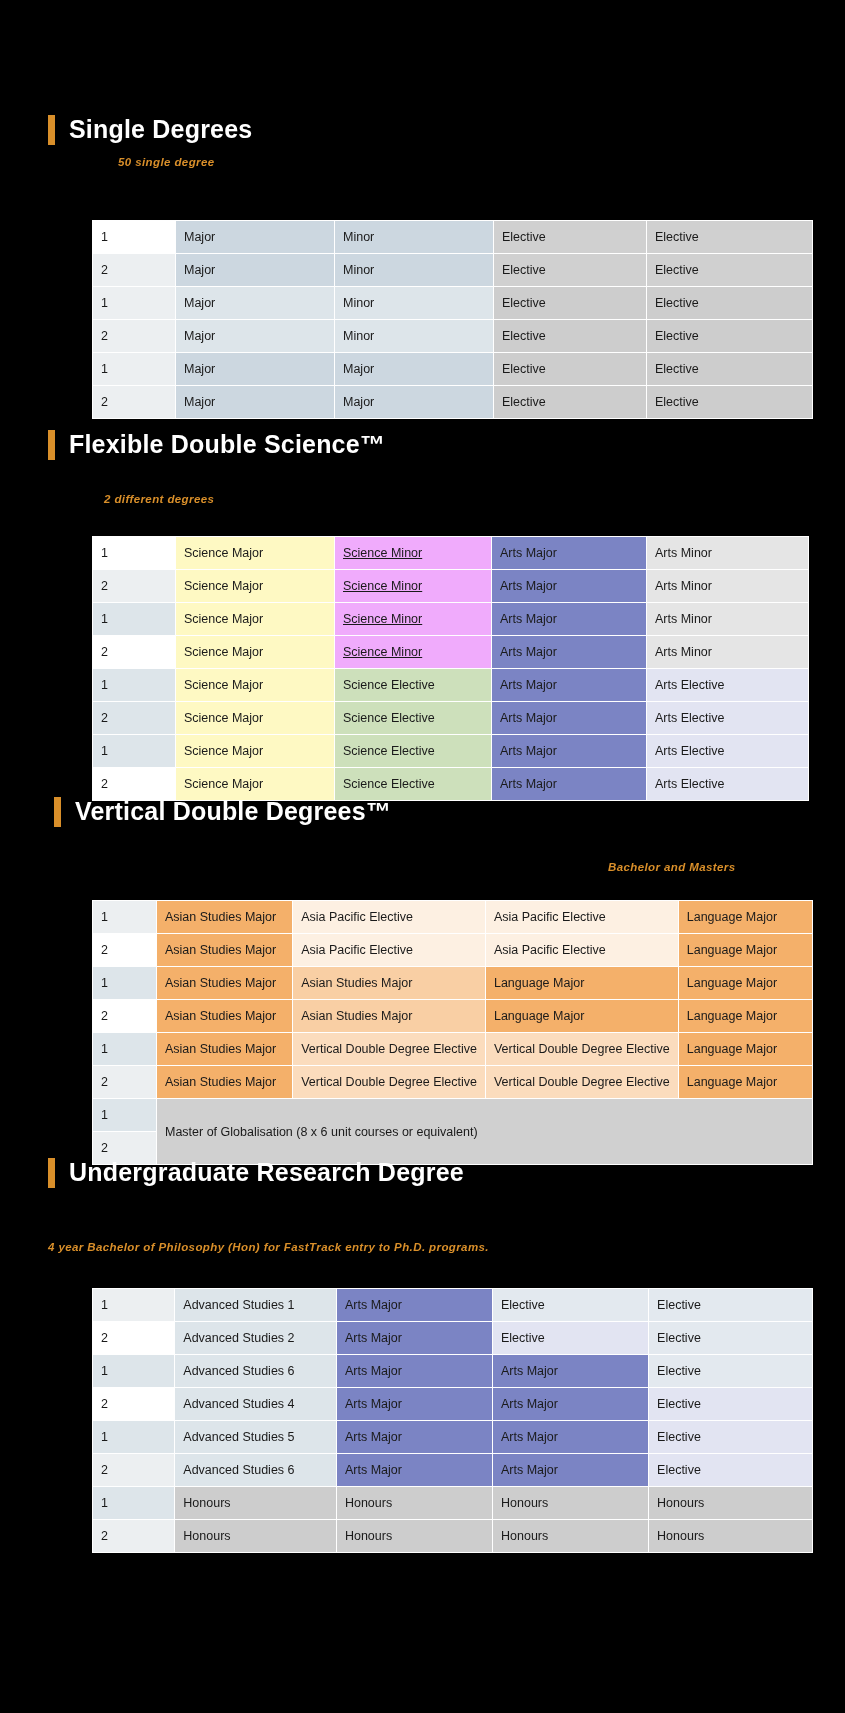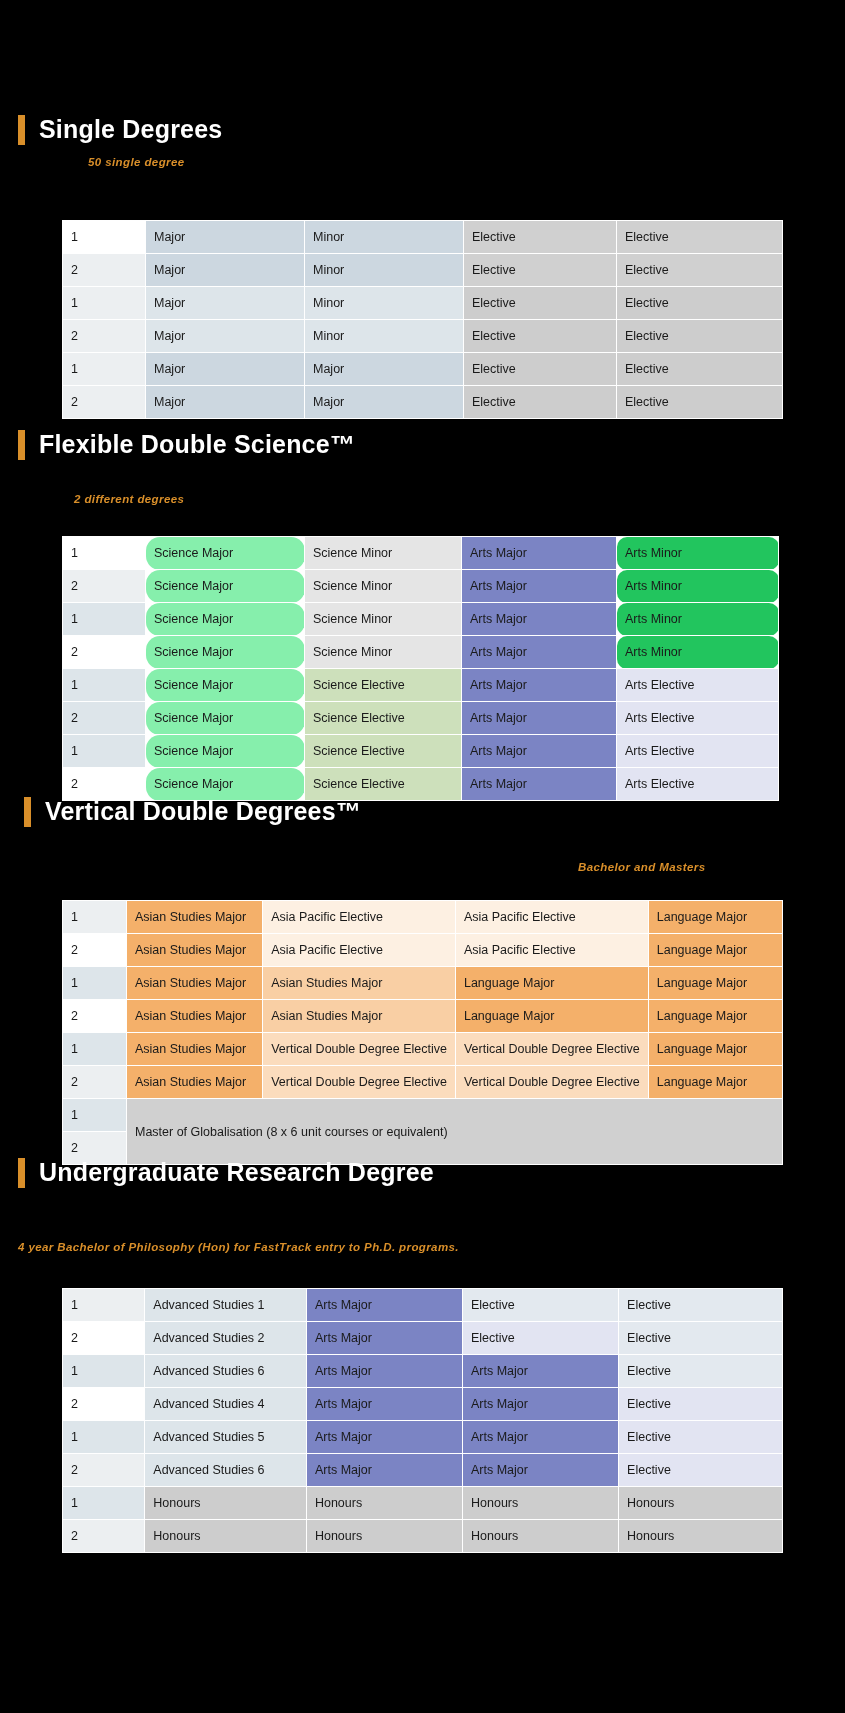--- a/index.html
+++ b/index.html
@@ -13,20 +13,21 @@
     font-family: "Liberation Sans", sans-serif;
     color: #ffffff;
     position: relative;
   }
   .page {
     width: 783px;
     min-height: 1713px;
     position: relative;
     background: #000000;
     overflow: hidden;
+    margin-left: 30px;
   }
 
   
   .section-head {
     display: flex;
     align-items: center;
     gap: 14px;
   }
   .bar {
     width: 7px;
@@ -72,25 +73,25 @@
   }
 
   
   .c-white    { background: #ffffff; }
   .c-lightgry { background: #eceff1; }
   .c-gry      { background: #d0d0d0; }
   .c-gry2     { background: #cdcdcd; }
   .c-bluegry  { background: #ccd7e0; }
   .c-bluegry2 { background: #dde5ea; }
   .c-paleblue { background: #e3e9ef; }
-  .c-green    { background: #86efac; border-radius: 14px; }
-  .c-green2   { background: #e5e5e5; }
+  .c-green    { background: #fef9c3; }
+  .c-green2   { background: #f0abfc; text-decoration: underline; }
   .c-greenlt  { background: #cde0bb; }
   .c-purple   { background: #7b84c4; }
-  .c-purplelt { background: #22c55e; border-radius: 10px; }
+  .c-purplelt { background: #e5e5e5; }
   .c-lavender { background: #e2e4f2; }
   .c-orange   { background: #f4b06a; }
   .c-orangelt { background: #fbdcbd; }
   .c-orangelt2{ background: #fdf0e2; }
   .c-peach    { background: #f9cfa4; }
 
   
   #sec-single-head   { position: absolute; left: 18px;  top: 115px; }
   #sec-single-sub    { position: absolute; left: 88px;  top: 156px; }
   #tbl-single        { position: absolute; left: 62px;  top: 220px; }

